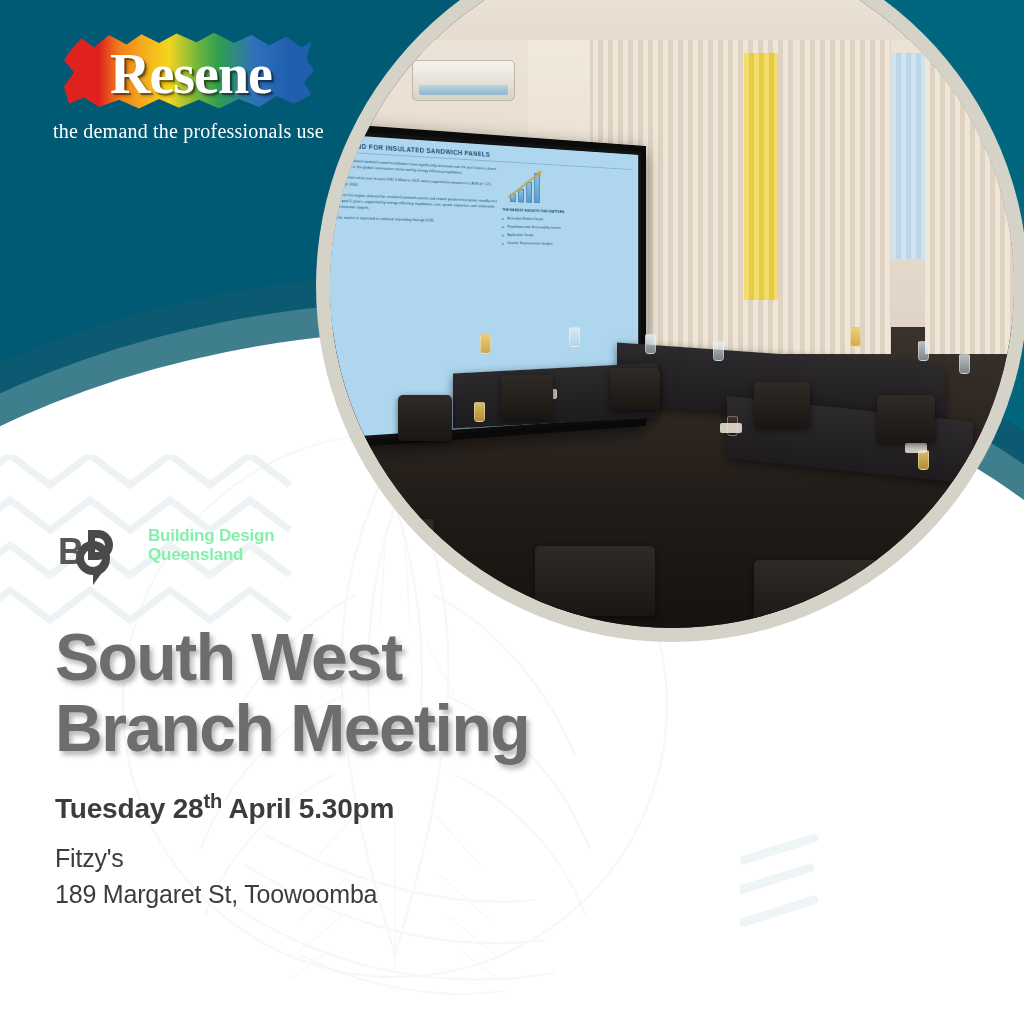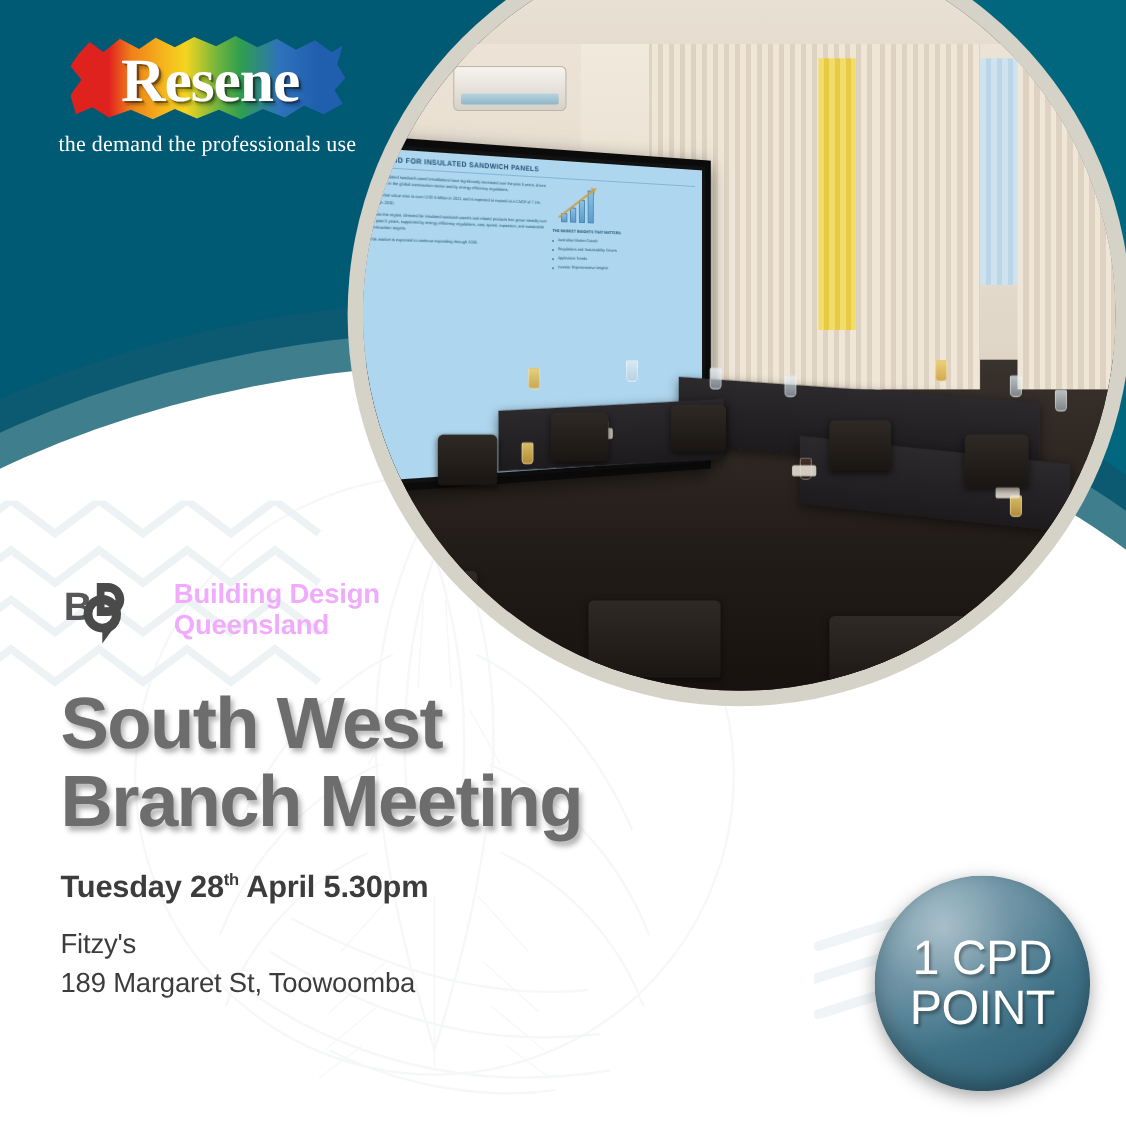--- a/index.html
+++ b/index.html
@@ -254,39 +254,39 @@
     position:absolute; left:0; top:92px; width:285px;
     text-align:center;
     font-family:"Liberation Serif", serif;
     font-size:20px; color:#ffffff; letter-spacing:.2px;
   }
 
   
   .bdq { position:absolute; left:58px; top:524px; width:300px; height:70px; }
   .bdq-mark { position:absolute; left:0; top:0; width:80px; height:72px; }
   .bdq-text {
-    position:absolute; left:100px; top:2px;
-    font-size:25px; line-height:1.12;
-    font-weight:bold; color:#f0abfc; letter-spacing:-.2px;
+    position:absolute; left:90px; top:2px;
+    font-size:17px; line-height:1.12;
+    font-weight:bold; color:#86efac; letter-spacing:-.2px;
   }
 
   
   .headline {
     position:absolute; left:55px; top:622px;
     font-size:66px; line-height:1.08;
     font-weight:bold; color:#6d6d6d;
     letter-spacing:-1.5px;
     text-shadow:3px 4px 5px rgba(90,90,90,.45);
   }
   .dateline {
     position:absolute; left:55px; top:790px;
     font-size:28px; font-weight:bold; color:#3c3c3c;
     letter-spacing:-.2px;
   }
-  .dateline sup { font-size:15px; vertical-align:super; }
+  .dateline sup { font-size:20px; vertical-align:super; }
   .venue {
     position:absolute; left:55px; top:840px;
     font-size:25px; line-height:1.45; color:#3c3c3c;
     letter-spacing:-.2px;
   }
 
   
   .badge-lines { position:absolute; left:740px; top:826px; width:130px; height:120px; opacity:.55; }
   .badge {
     position:absolute; left:795px; top:796px;
@@ -532,20 +532,14 @@
     <div>189 Margaret St, Toowoomba</div>
   </div>
 
   <svg class="badge-lines" viewBox="0 0 130 120">
     <g stroke="#e3edf1" stroke-width="9" stroke-linecap="round">
       <line x1="4" y1="34" x2="74" y2="12"></line>
       <line x1="0" y1="64" x2="70" y2="42"></line>
       <line x1="4" y1="96" x2="74" y2="74"></line>
     </g>
   </svg>
-  <div class="badge">
-    <div class="badge-text">
-      <div>1 CPD</div>
-      <div>POINT</div>
-    </div>
-  </div>
 
 </div>
 
 </body></html>

